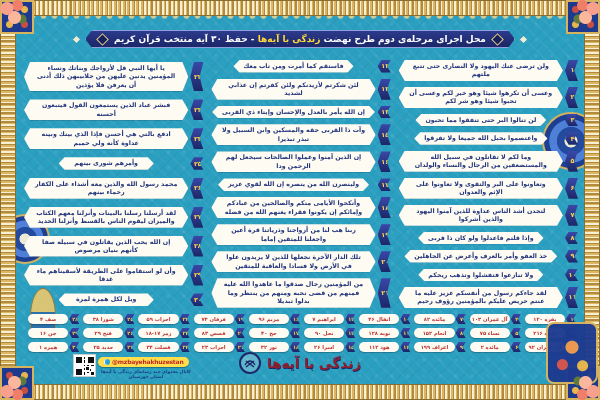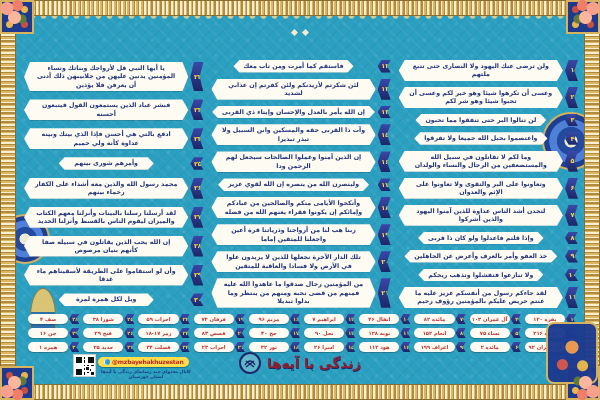--- a/index.html
+++ b/index.html
@@ -132,20 +132,25 @@
 
   <div class="panel">
     <div class="medallion med-right"></div>
     <div class="medallion med-left"></div>
     <div class="dome"></div>
   </div>
   <div class="orn-br"></div>
 
   <div class="band-wrap">
     <span class="mini-diamond"></span>
+    <div class="band">
+      <span class="band-emblem"></span>
+      <span class="band-text"><span>محل اجرای مرحله‌ی دوم طرح نهضت</span> <span class="hl">زندگی با آیه‌ها</span> <span>- حفظ ۳۰ آیه منتخب قرآن کریم</span></span>
+      <span class="band-emblem"></span>
+    </div>
     <span class="mini-diamond"></span>
   </div>
 
   <div class="columns">
     <div class="vcol" id="col-right">
   <div class="verse-row">
     <div class="num-badge">
             <span class="num">۱</span>
           </div>
     <div class="banner-zone">

